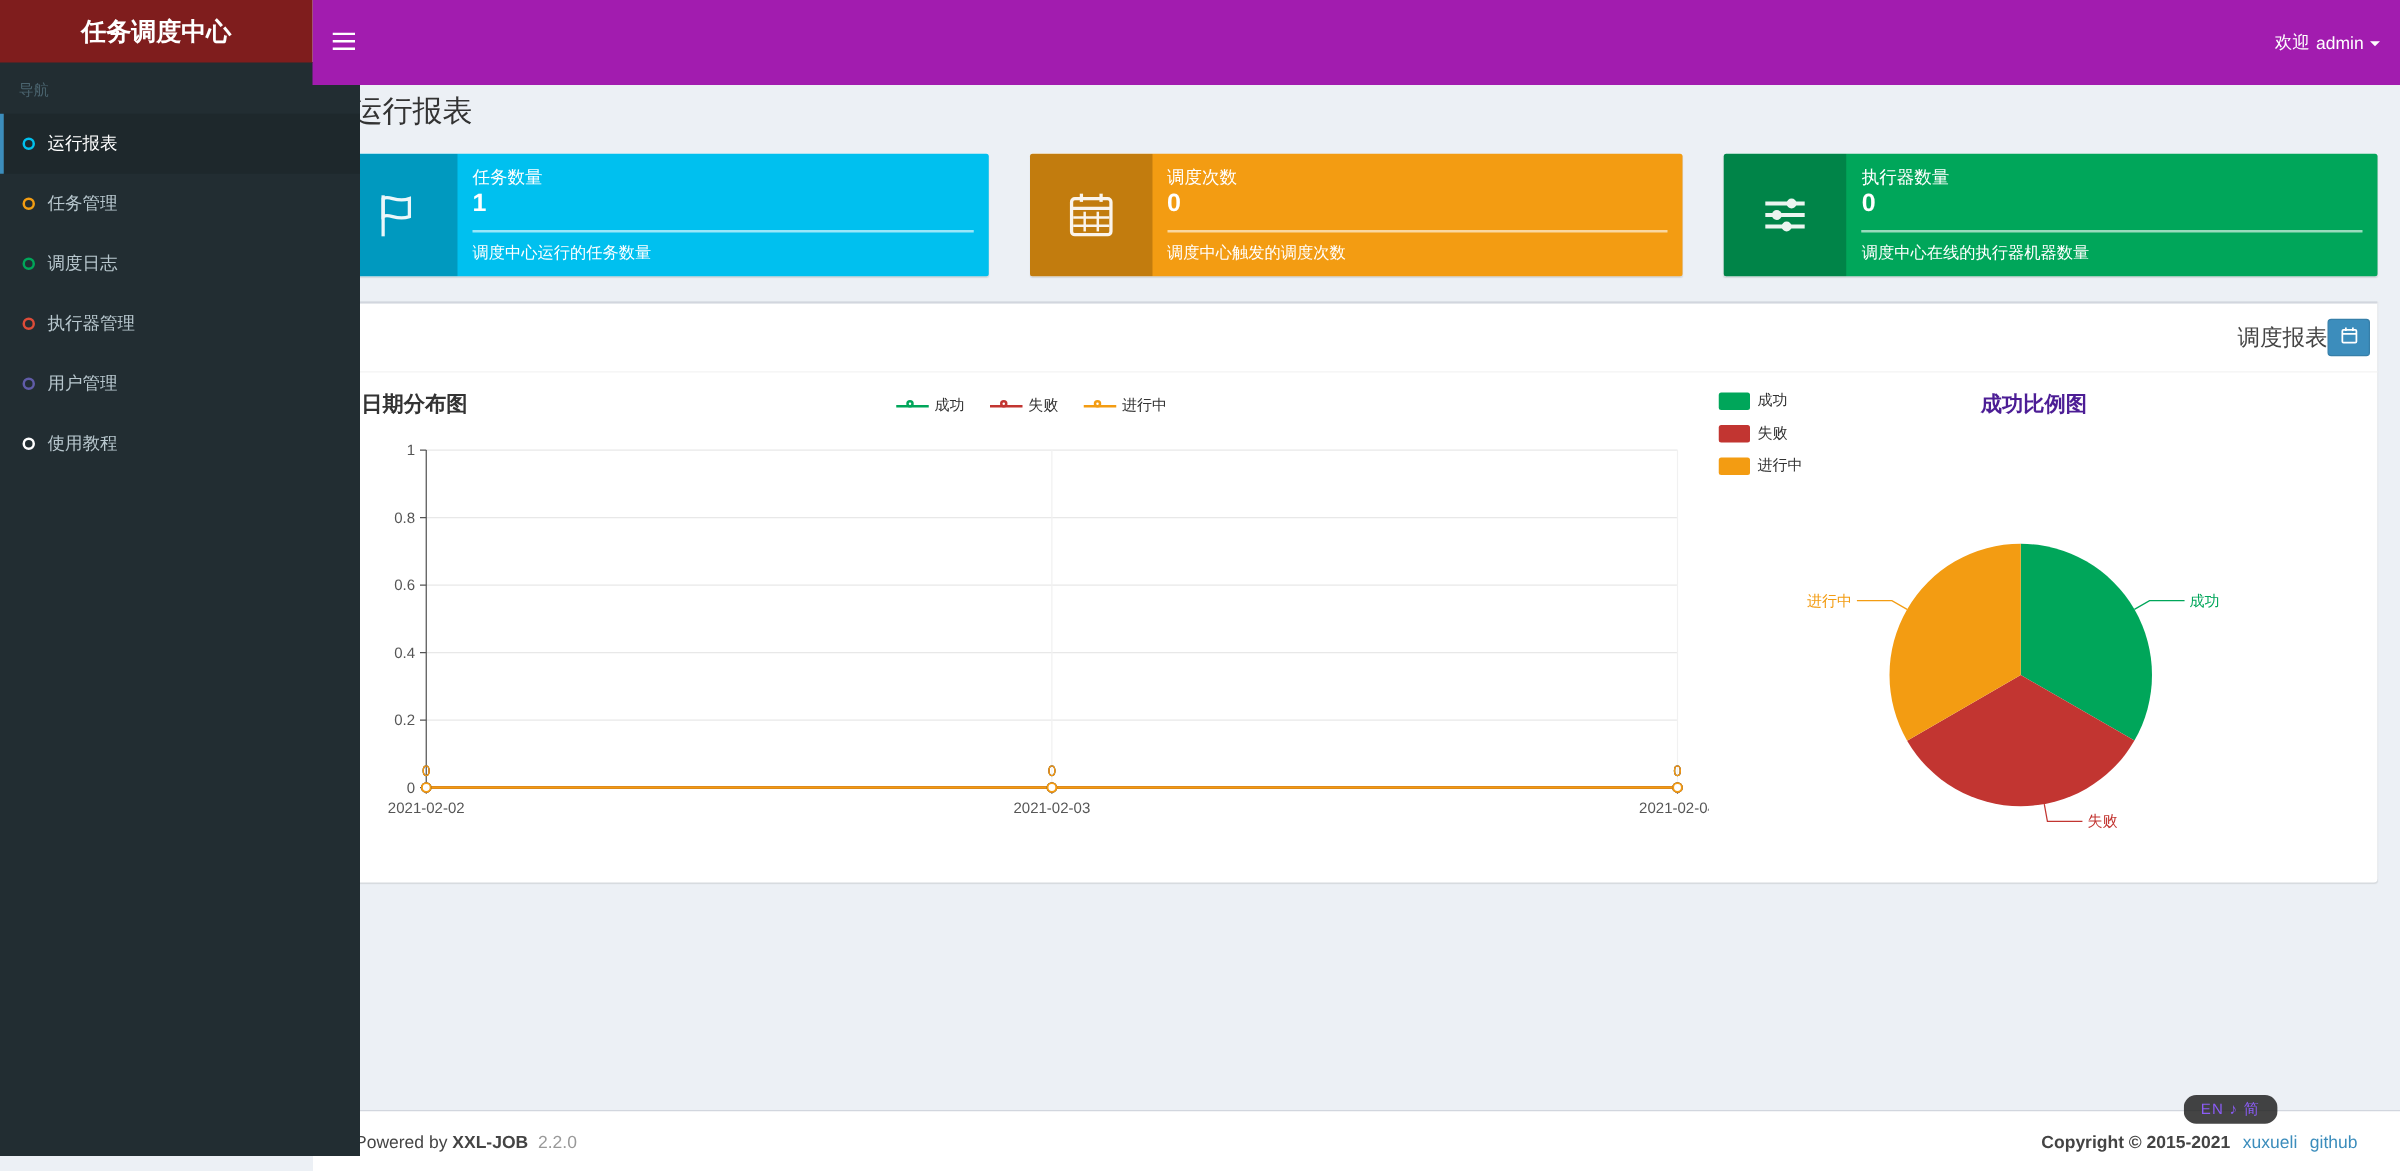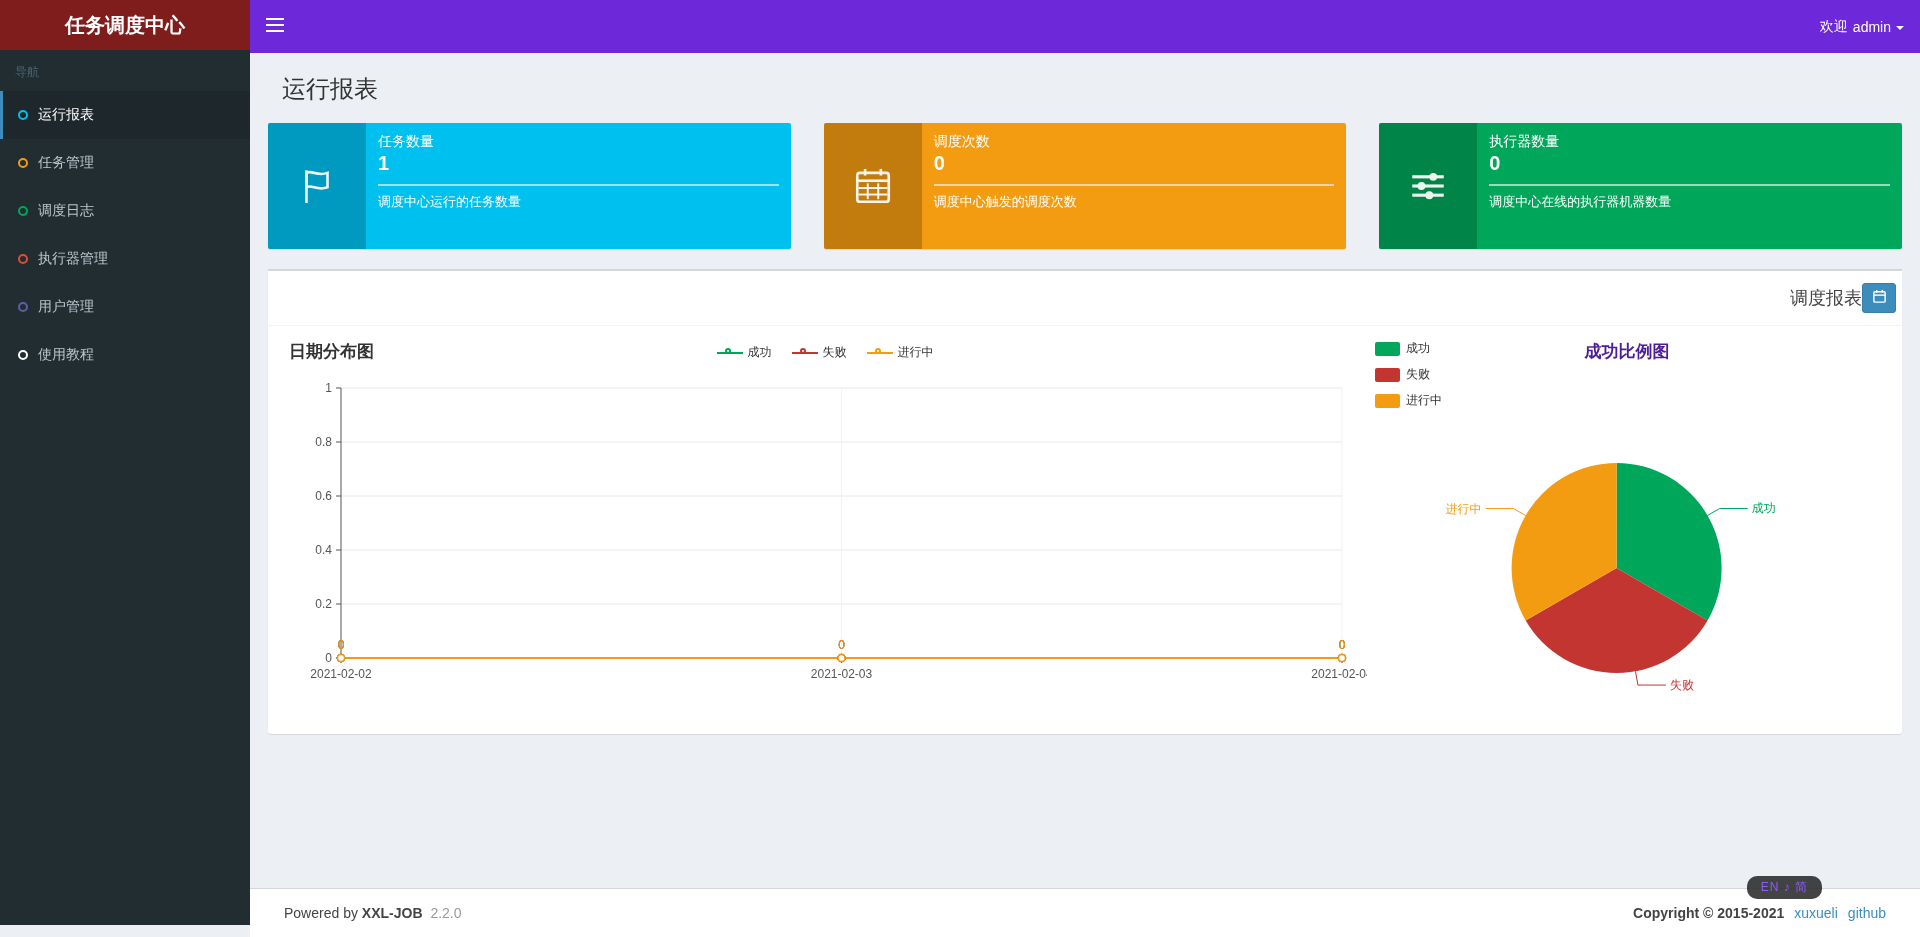--- a/index.html
+++ b/index.html
@@ -15,44 +15,44 @@
   svg text { font-family:"Liberation Sans", sans-serif; }
 
   
   .header { position:fixed; top:0; left:0; right:0; height:50px; z-index:30; }
   .logo {
     position:absolute; left:0; top:0; width:250px; height:50px;
     background:#7f1d1d; color:#fff; font-size:20px; font-weight:bold;
     display:flex; align-items:center; justify-content:center;
   }
   .navbar {
-    margin-left:250px; height:53px; background:#6d28d9;
+    margin-left:250px; height:68px; background:#a21caf;
     display:flex; align-items:center; justify-content:space-between;
   }
   .hamburger { width:50px; height:50px; display:flex; align-items:center; justify-content:center; cursor:pointer; }
   .user-menu { color:#fff; font-size:14px; padding:0 16px; height:50px; display:flex; align-items:center; gap:5px; cursor:pointer; }
   .caret { width:0; height:0; border-top:4px solid #fff; border-left:4px solid transparent; border-right:4px solid transparent; margin-top:2px; }
 
   
-  .sidebar { position:fixed; left:0; top:50px; bottom:12px; width:250px; background:#222d32; z-index:20; }
+  .sidebar { position:fixed; left:0; top:50px; bottom:12px; width:288px; background:#222d32; z-index:20; }
   .nav-label { color:#4b646f; font-size:12px; padding:14px 15px 10px; }
   .menu-item {
     display:flex; align-items:center; gap:10px; padding:0 15px; height:48px;
     color:#b8c7ce; font-size:14px; cursor:pointer; border-left:3px solid transparent;
   }
   .menu-item.active { background:#1e282c; color:#fff; border-left-color:#3c8dbc; }
   .ring { width:10px; height:10px; border-radius:50%; border:2px solid #b8c7ce; flex:0 0 auto; }
 
   
   .wrapper { margin-left:250px; padding:50px 0 0 0; min-height:937px; position:relative; }
   .content { padding:15px 18px 0 18px; }
   .page-title { font-size:24px; font-weight:500; color:#333; margin:8px 0 18px 14px; }
 
   .info-row { display:flex; gap:33px; }
-  .info-box { flex:1; height:126px; display:flex; color:#fff; box-shadow:0 1px 1px rgba(0,0,0,0.1); border-radius:2px; overflow:hidden; }
+  .info-box { flex:1; height:98px; display:flex; color:#fff; box-shadow:0 1px 1px rgba(0,0,0,0.1); border-radius:2px; overflow:hidden; }
   .ib-icon { width:98px; background:rgba(0,0,0,0.2); display:flex; align-items:center; justify-content:center; }
   .ib-icon svg { opacity:.92; }
   .ib-content { flex:1; padding:10px 12px 8px; display:flex; flex-direction:column; }
   .ib-title { font-size:14px; }
   .ib-number { font-size:20px; font-weight:bold; margin-top:1px; }
   .ib-progress { height:2px; background:rgba(255,255,255,0.6); margin:9px 0 7px; }
   .ib-desc { font-size:13px; }
 
   .panel {
     margin-top:20px; background:#fff; border-top:2px solid #d2d6de;

